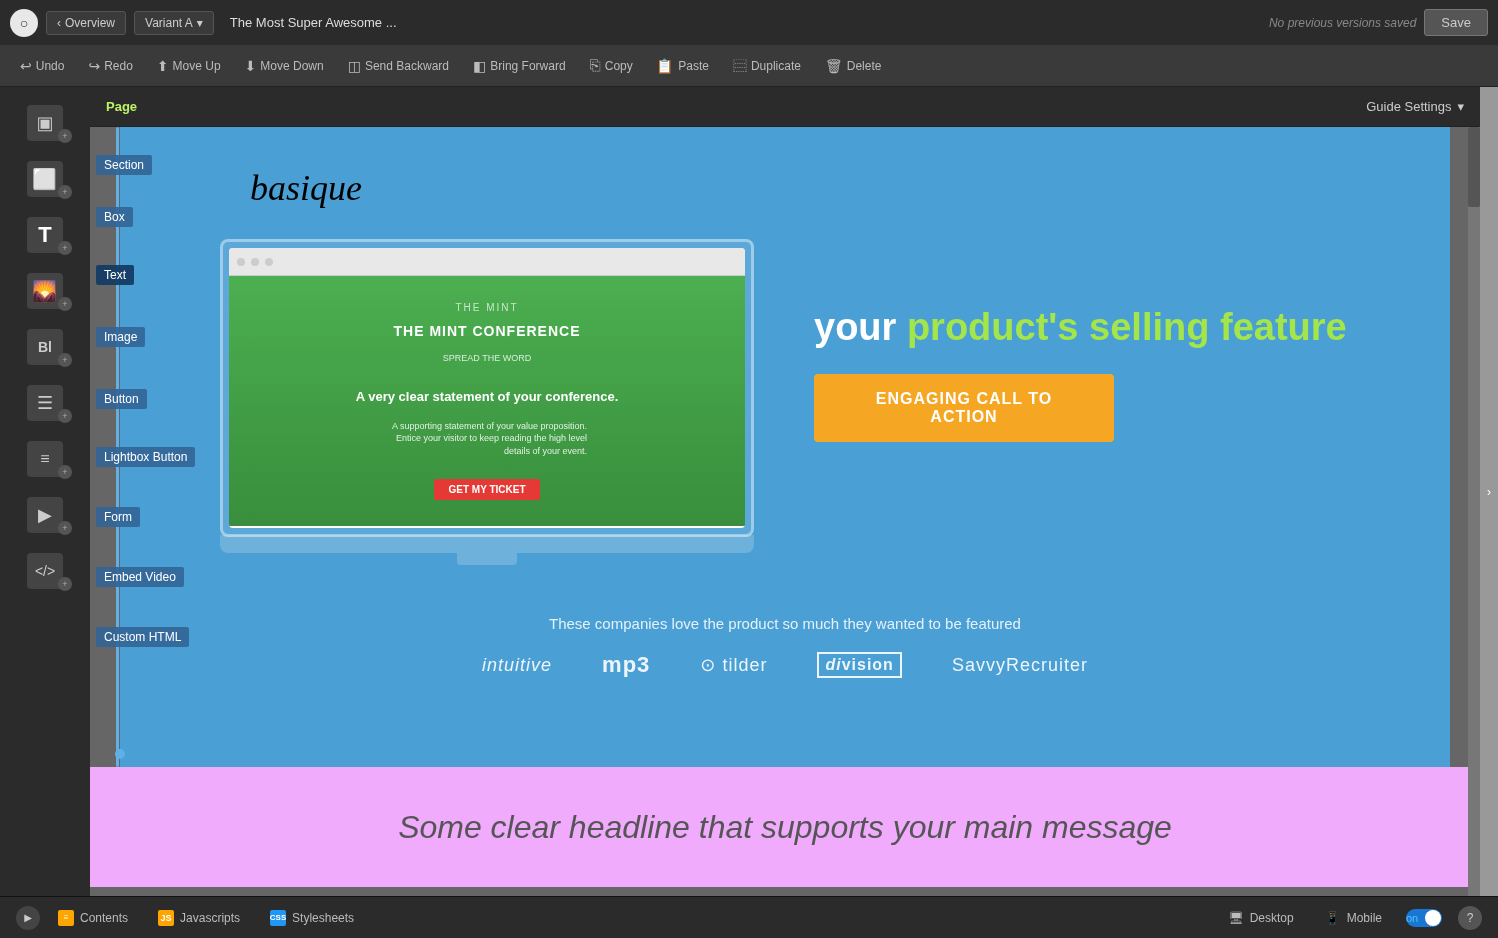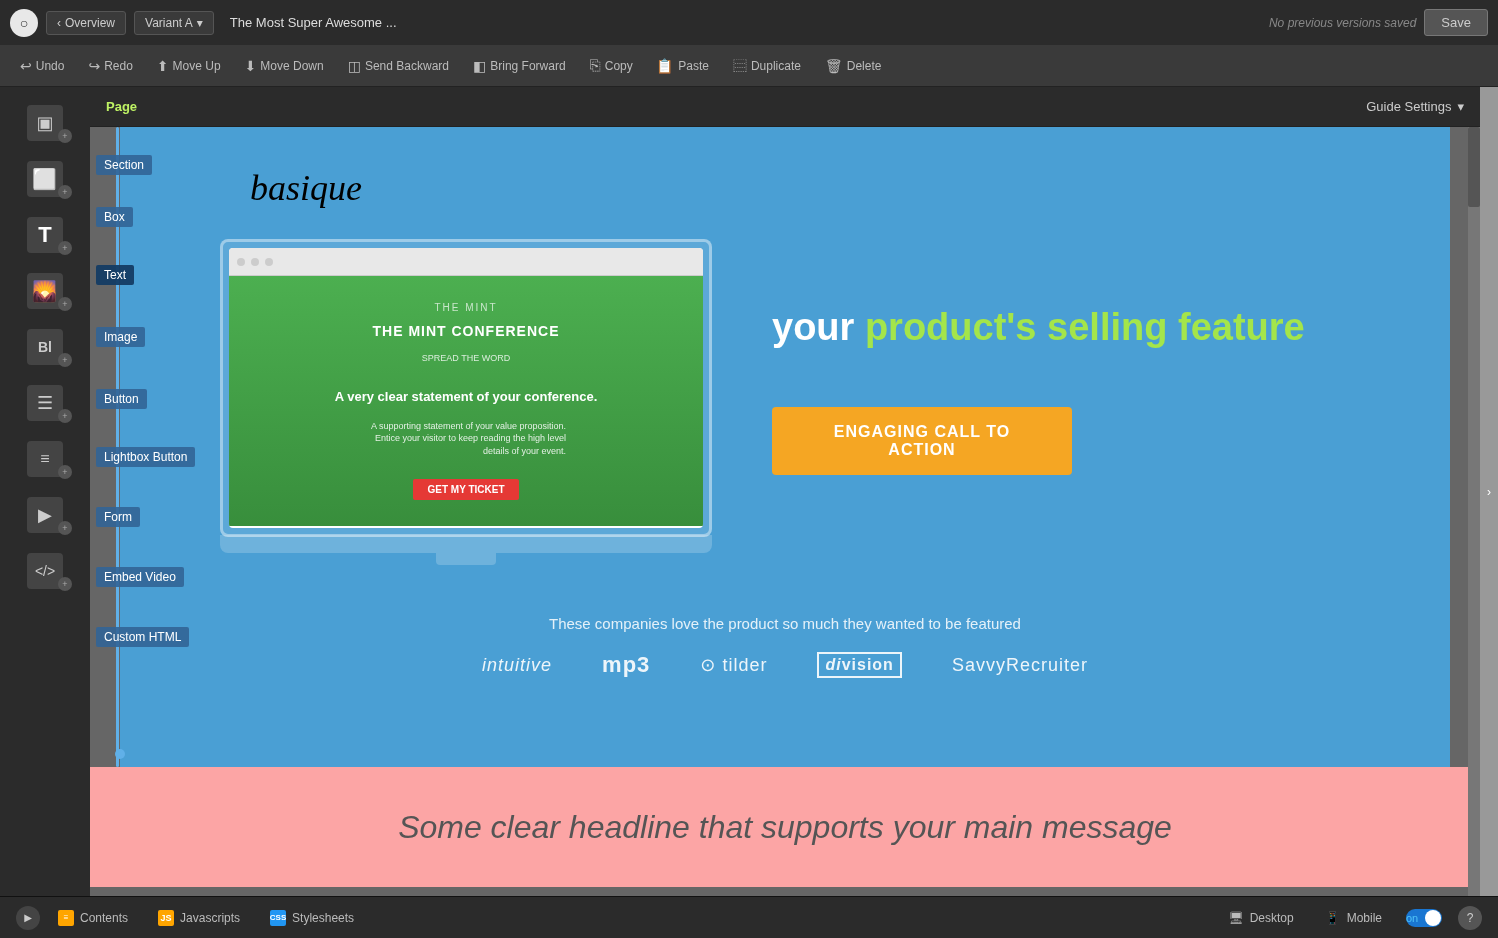--- a/index.html
+++ b/index.html
@@ -184,21 +184,21 @@
     
     .hero-main {
       display: flex;
       gap: 60px;
       align-items: flex-start;
       padding-left: 20px;
     }
 
     
     .laptop-mockup {
-      width: 492px;
+      width: 534px;
       flex-shrink: 0;
     }
     .laptop-screen-outer {
       border: 3px solid rgba(255,255,255,0.4);
       border-radius: 8px;
       padding: 6px;
       background: rgba(255,255,255,0.1);
     }
     .laptop-screen-inner {
       background: white;
@@ -276,21 +276,20 @@
       color: white;
       border: none;
       padding: 16px 36px;
       font-size: 16px;
       font-weight: bold;
       letter-spacing: 1px;
       border-radius: 4px;
       cursor: pointer;
       width: 300px;
       text-transform: uppercase;
-      margin-top: 33px;
     }
 
     
     .companies-section {
       margin-top: 50px;
       text-align: center;
     }
     .companies-tagline {
       color: rgba(255,255,255,0.85);
       font-size: 15px;
@@ -315,21 +314,21 @@
     .company-logo.division {
       background: #4a9fd4;
       border: 2px solid white;
       padding: 2px 6px;
       font-weight: bold;
       font-size: 16px;
     }
 
     
     .white-section {
-      background: #fca5a5;
+      background: #f0abfc;
       min-height: 120px;
       display: flex;
       align-items: center;
       justify-content: center;
     }
     .section-headline-gray {
       font-size: 32px;
       color: #555;
       font-style: italic;
       padding: 30px;

